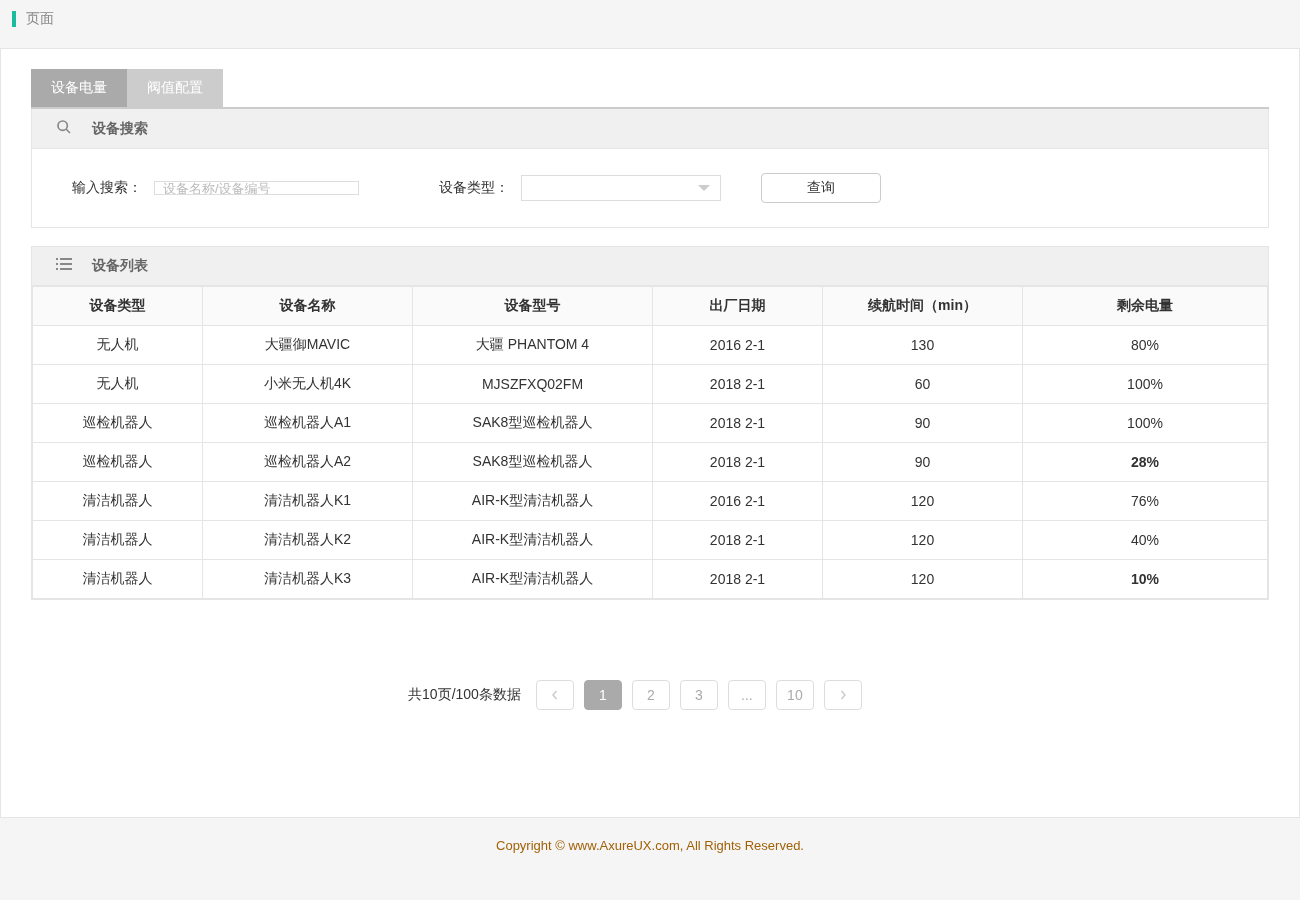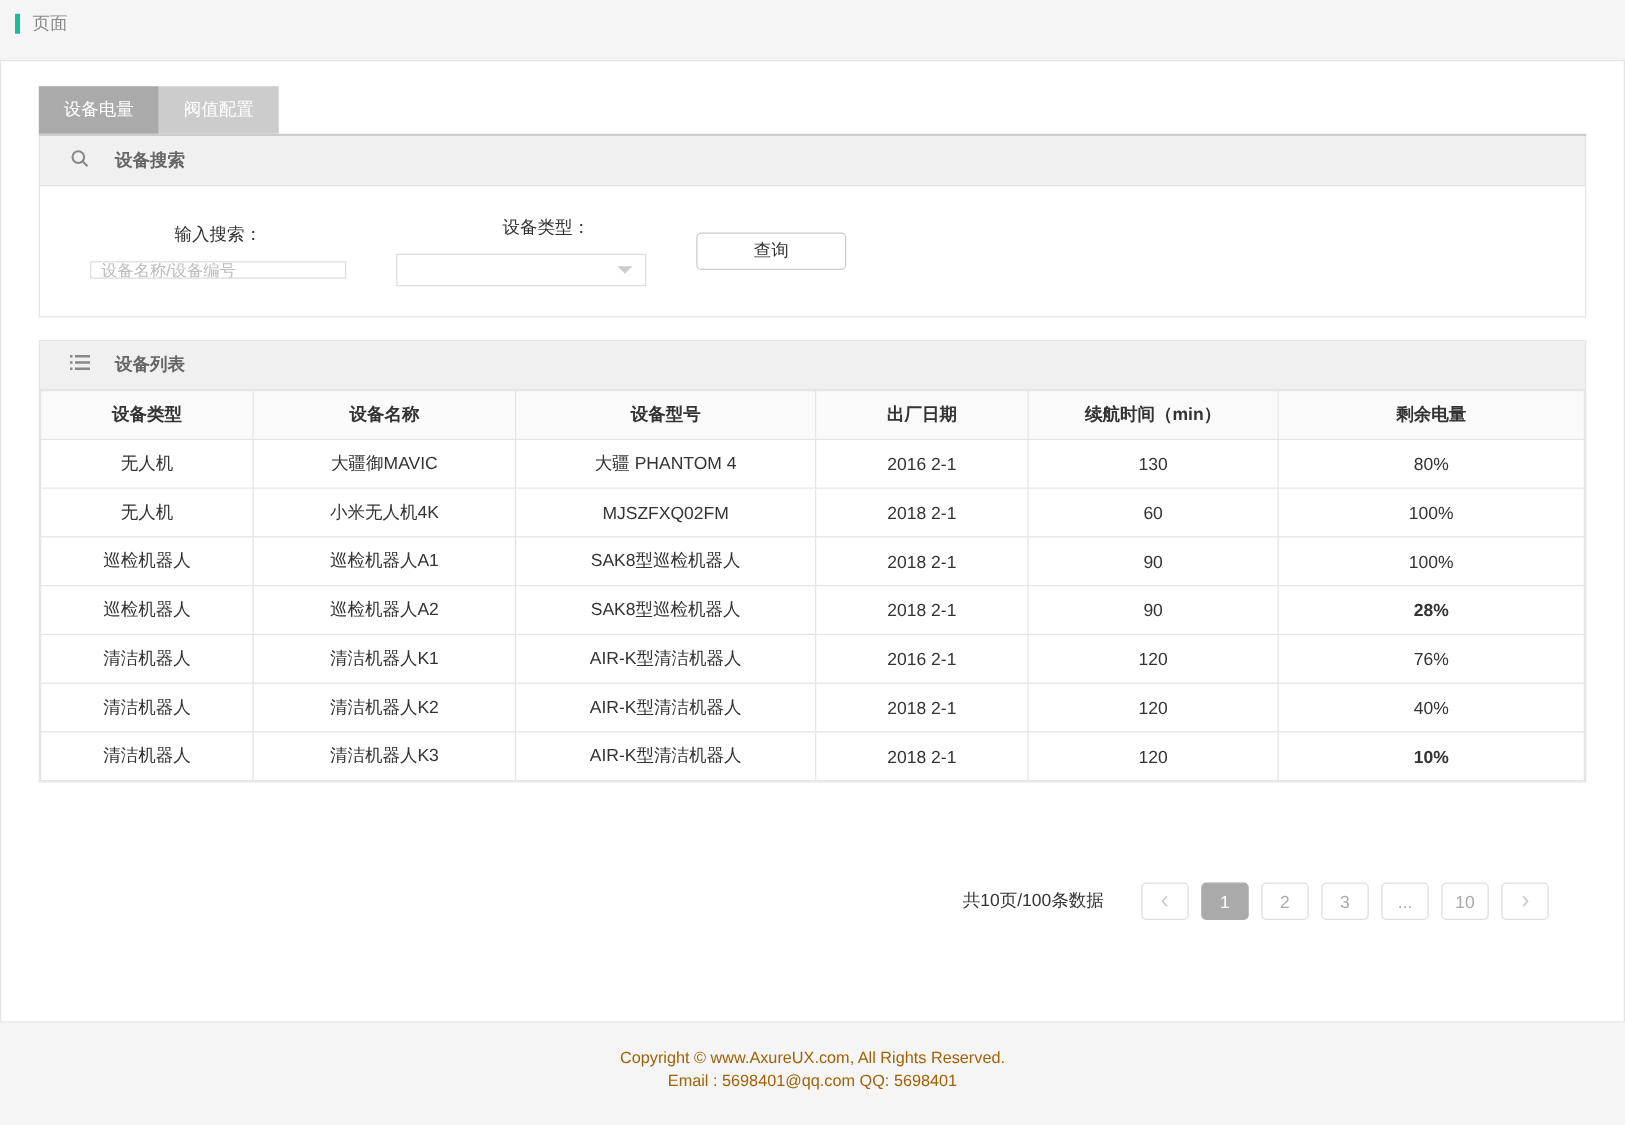--- a/index.html
+++ b/index.html
@@ -123,23 +123,23 @@
     color: #333;
   }
   table.data-table th {
     background: #fafafa;
     font-weight: 600;
     color: #333;
   }
   .battery-low { color: #d9001b; font-weight: 600; }
   .pagination-row {
     display: flex;
-    justify-content: flex-end;
-    align-items: center;
-    gap: 30px;
+    justify-content: center;
+    align-items: center;
+    gap: 15px;
     margin-top: 80px;
     padding-right: 30px;
   }
   .pagination-info { color: #333; font-size: 14px; }
   .pagination {
     display: flex;
     gap: 10px;
   }
   .page-btn {
     min-width: 38px;
@@ -156,21 +156,21 @@
   }
   .page-btn.active { background: #aaa; color: #fff; border-color: #aaa; }
   .page-btn.arrow svg { width: 10px; height: 10px; }
   .footer {
     text-align: center;
     color: #a16207;
     font-size: 13px;
     padding: 16px 0 8px 0;
   }
   .footer div { margin: 4px 0; }
-  .search-group { display:flex; align-items:center; gap:12px;flex-direction:column; }
+  .search-group { display:flex; align-items:center; gap:12px; }
   .search-group .gap-lg { margin-left: 40px; }
 </style>
 </head>
 <body>
 
 <div class="page-header">
   <div class="page-header-marker"></div>
   <div class="page-header-title">页面</div>
 </div>
 
@@ -318,14 +318,13 @@
             <polyline points="3.5,1 7,5 3.5,9"></polyline>
           </svg>
         </div>
       </div>
   </div>
 
 </div>
 
 <div class="footer">
   <div>Copyright © www.AxureUX.com, All Rights Reserved.</div>
-  <div>Email : 5698401@qq.com  QQ: 5698401</div>
 </div>
 
 </body></html>

